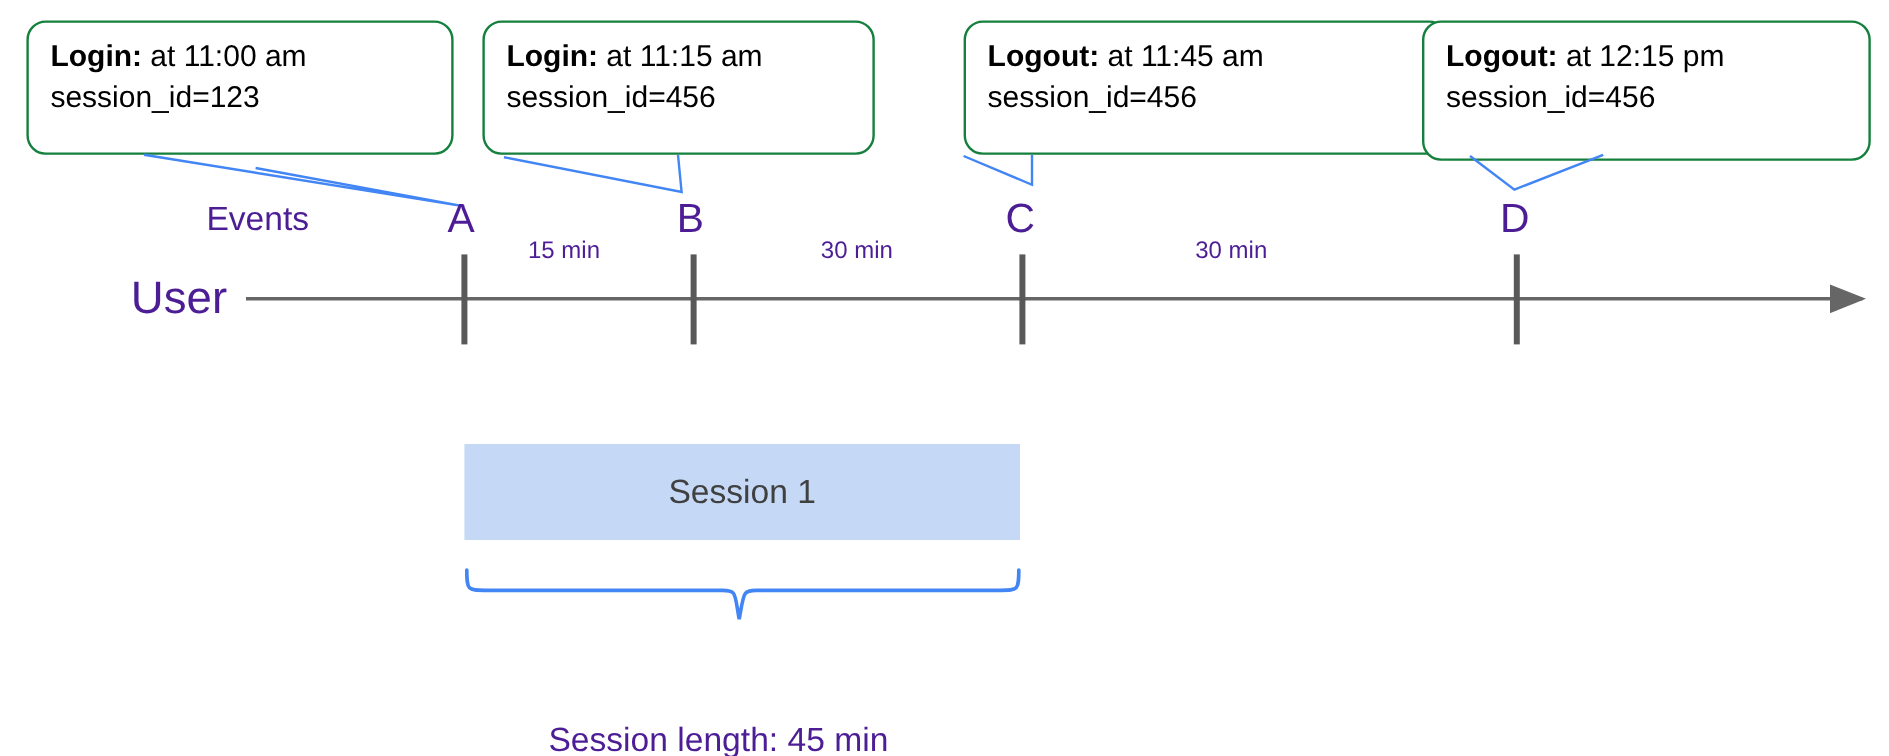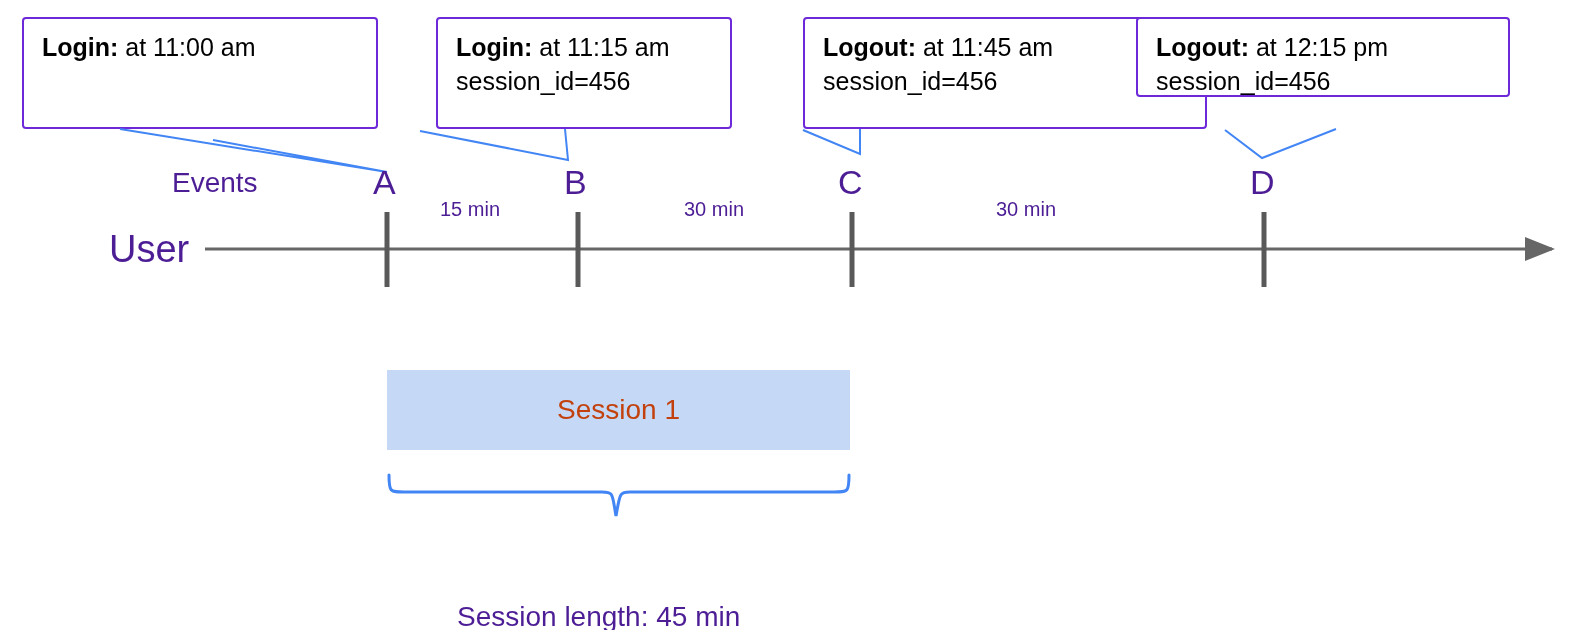--- a/index.html
+++ b/index.html
@@ -22,22 +22,22 @@
     position: absolute;
     left: 0;
     top: 0;
     width: 1574px;
     height: 630px;
     overflow: visible;
   }
   .callout-box {
     position: absolute;
     box-sizing: border-box;
-    border: 2px solid #6d28d9;
-    border-radius: 4px;
+    border: 2px solid #15803d;
+    border-radius: 16px;
     background: #ffffff;
     padding: 12px 16px 10px 18px;
     font-size: 25px;
     line-height: 1.35;
     color: #000000;
     white-space: nowrap;
   }
   .callout-box .bold {
     font-weight: bold;
   }
@@ -59,53 +59,54 @@
   .interval-label {
     font-size: 20px;
   }
   .session-bar {
     position: absolute;
     background: #c5d9f7;
     display: flex;
     align-items: center;
     justify-content: center;
     font-size: 28px;
-    color: #c2410c;
+    color: #404040;
   }
   .session-length {
     font-size: 28px;
     margin-top: 25px;
   }
 </style>
 </head>
 <body>
 
 <div id="diagram">
 
   <div class="callout-box" style="left:22px; top:17px; width:356px; height:112px;">
     <div>
       <span class="bold">Login:</span><span> at 11:00 am</span>
     </div>
+    <div>session_id=123</div>
   </div>
 
-  <div class="callout-box" style="left:436px; top:17px; width:296px; height:112px;">
+  <div class="callout-box" style="left:402px; top:17px; width:327px; height:112px;">
     <div>
       <span class="bold">Login:</span><span> at 11:15 am</span>
     </div>
     <div>session_id=456</div>
   </div>
 
   <div class="callout-box" style="left:803px; top:17px; width:404px; height:112px;">
     <div>
       <span class="bold">Logout:</span><span> at 11:45 am</span>
     </div>
     <div>session_id=456</div>
   </div>
 
-  <div class="callout-box" style="left:1136px; top:17px; width:374px; height:80px;">
+  <div class="callout-box" style="left:1185px; top:17px; width:374px; height:117px;">
     <div>
       <span class="bold">Logout:</span><span> at 12:15 pm</span>
     </div>
     <div>session_id=456</div>
   </div>
 
   <svg class="layer" viewBox="0 0 1574 630">
     <defs>
       <marker id="axis-arrow" markerWidth="10" markerHeight="8" refX="9" refY="4" orient="auto">
         <path d="M0,0 L10,4 L0,8 z" fill="#666666"></path>

